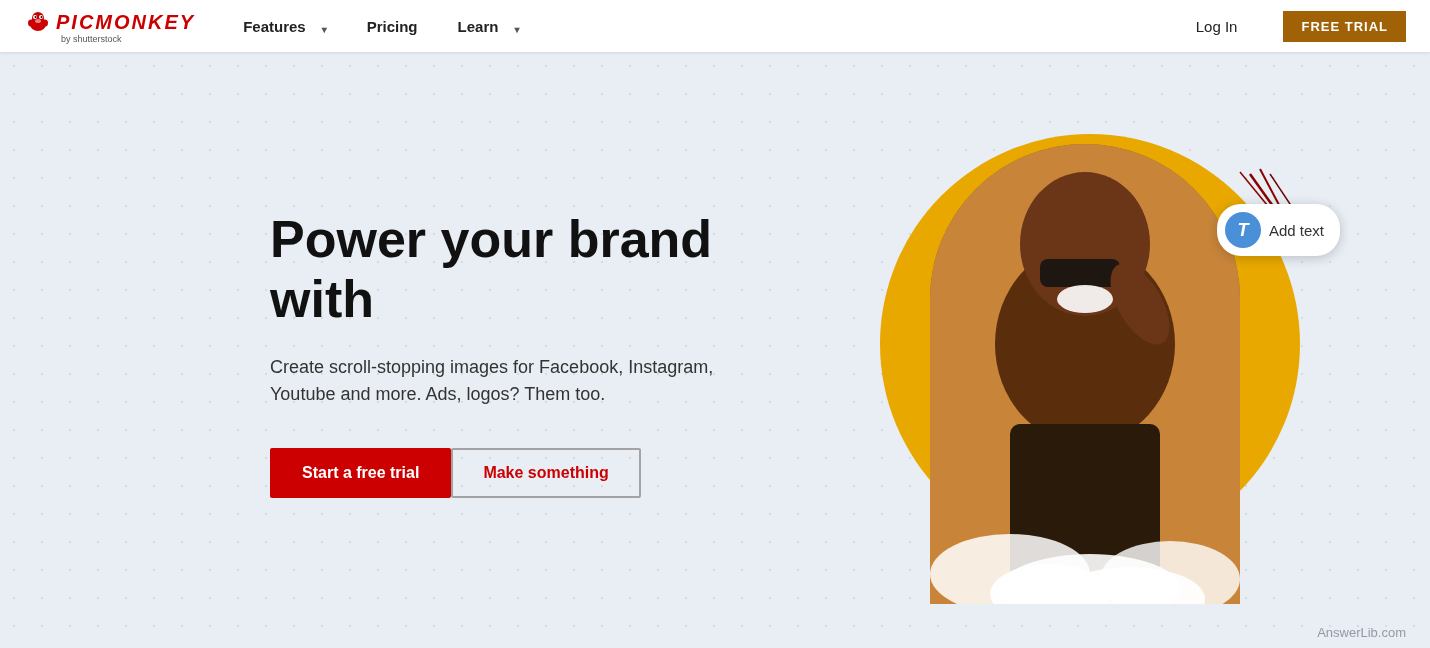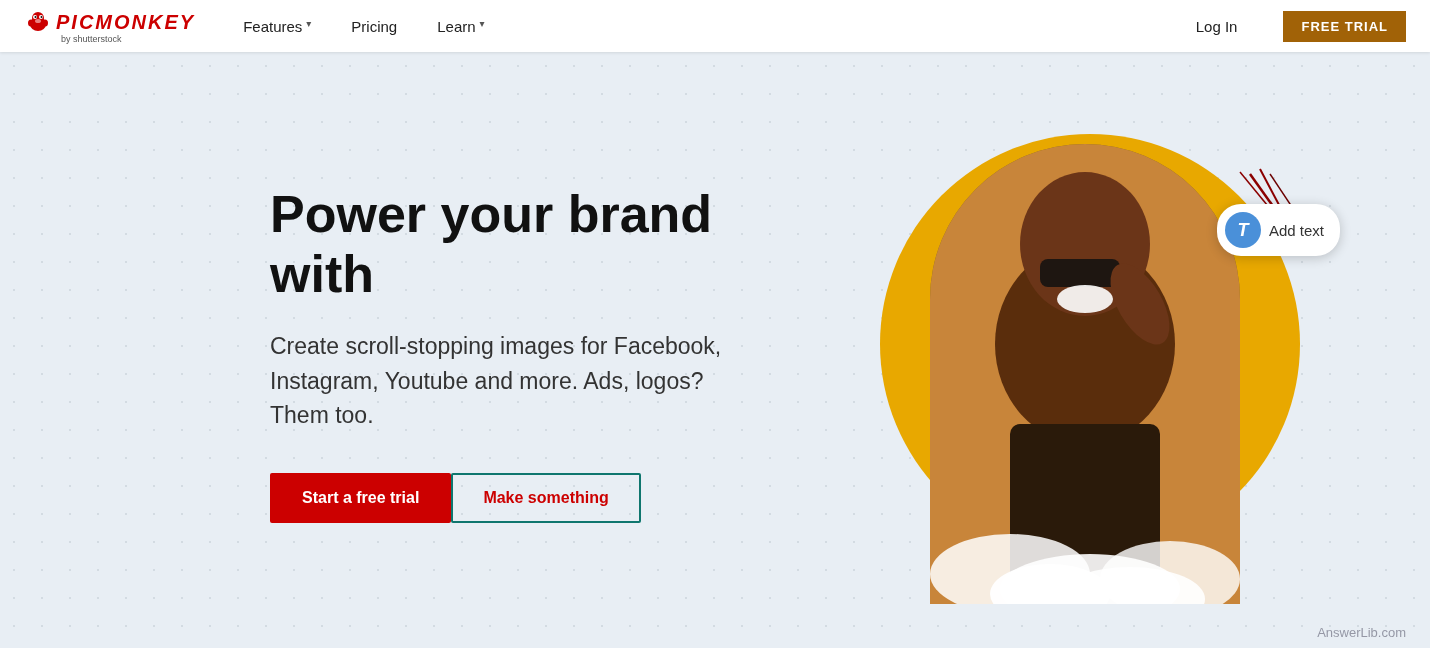--- a/index.html
+++ b/index.html
@@ -57,27 +57,27 @@
       margin-top: -2px;
       margin-left: 37px;
     }
     .nav-links {
       display: flex;
       align-items: center;
       gap: 8px;
     }
     .nav-item {
       display: flex;
-      align-items: flex-start;
-      gap: 4px;
+      align-items: flex-end;
+      gap: 16px;
       padding: 6px 16px;
       font-size: 15px;
       color: #222;
       cursor: pointer;
-      font-weight: 400;
+      font-weight: 700;
       white-space: nowrap;
     }
     .nav-chevron {
       font-size: 10px;
       color: #555;
     }
     .navbar-right {
       display: flex;
       align-items: center;
       gap: 34px;
@@ -116,21 +116,21 @@
       flex: 0 0 auto;
     }
     .hero-title {
       font-size: 52px;
       font-weight: 900;
       color: #111;
       line-height: 1.15;
       margin-bottom: 24px;
     }
     .hero-subtitle {
-      font-size: 23px;
+      font-size: 18px;
       color: #333;
       line-height: 1.5;
       margin-bottom: 40px;
       max-width: 480px;
     }
     .hero-buttons {
       display: flex;
       align-items: center;
     }
     .btn-primary {
@@ -142,21 +142,21 @@
       border: none;
       cursor: pointer;
       border-radius: 2px;
     }
     .btn-secondary {
       background: transparent;
       color: #cc0000;
       font-size: 16px;
       font-weight: 700;
       padding: 14px 30px;
-      border: 2px solid #0f766e;
+      border: 2px solid #a3a3a3;
       cursor: pointer;
       border-radius: 2px;
     }
 
     
     .hero-right {
       flex: 0 0 auto;
       position: relative;
       width: 520px;
       height: 500px;

